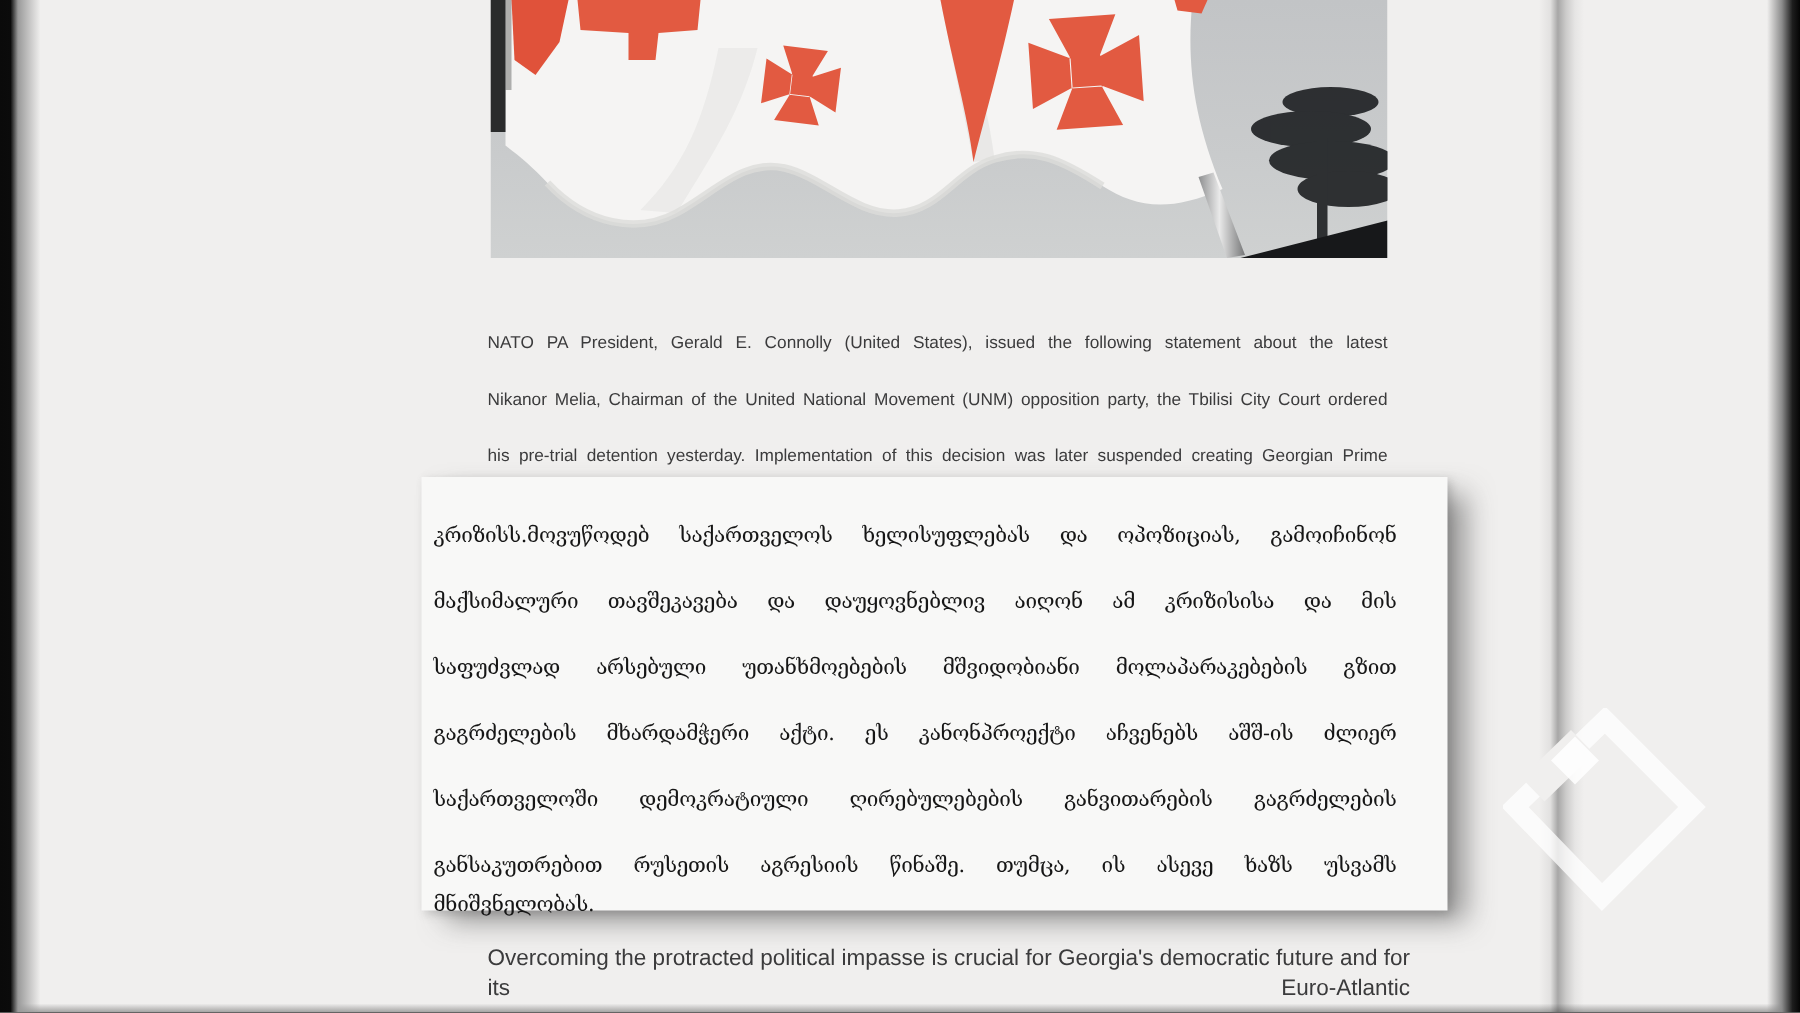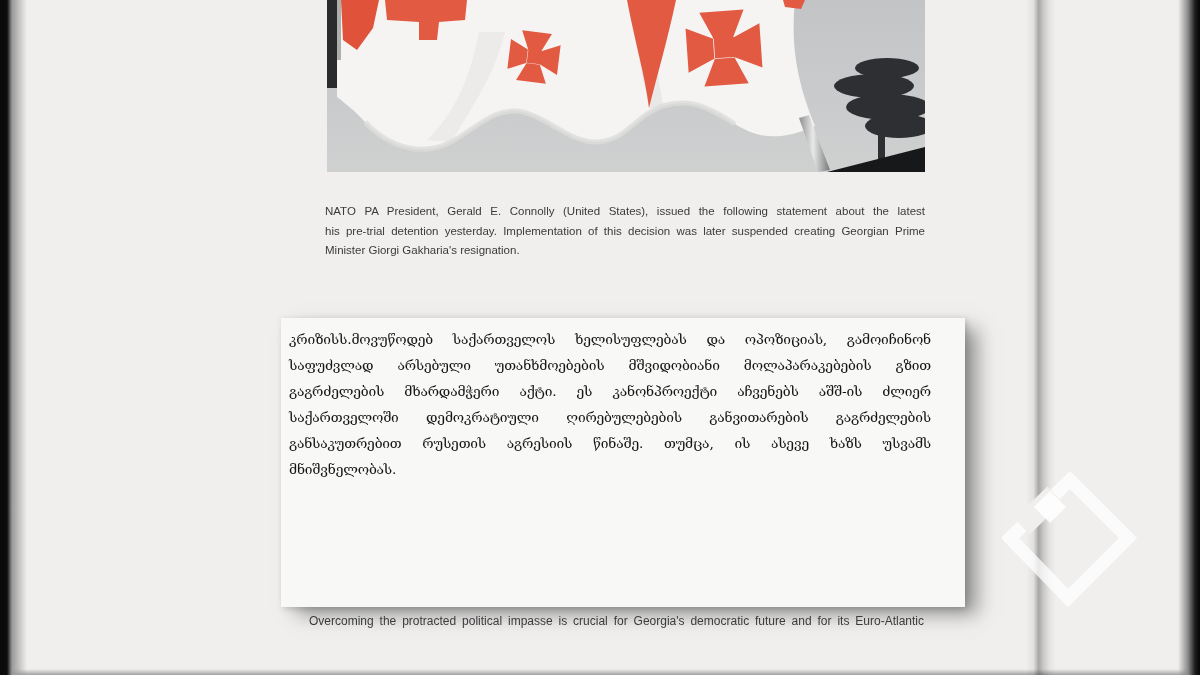--- a/index.html
+++ b/index.html
@@ -9,37 +9,37 @@
     font-family:"Liberation Sans",sans-serif;
   }
   
   .photo{position:absolute;left:327px;top:0;width:598px;height:172px;}
   .photo svg{display:block;width:100%;height:100%;}
   
   .caption{
     position:absolute;left:325px;top:202px;width:600px;
     font-size:11.5px;line-height:19.5px;color:#3b3b3c;
   }
-  .jline{text-align:justify;text-align-last:justify;}
+  .jline{text-align:justify;text-align-last:justify;margin-top:18px;}
   .jlast{text-align:left;text-align-last:left;}
   
   .geo-card{
     position:absolute;left:281px;top:318px;width:684px;height:289px;
     box-sizing:border-box;padding:8px 34px 12px 8px;
     background:#f8f8f7;
     box-shadow:14px 9px 18px -2px rgba(70,70,70,.55), 2px 2px 6px rgba(95,95,95,.28);
   }
   .geo-text{
     font-family:"DejaVu Serif","DejaVu Sans",serif;
     font-size:13.8px;line-height:26px;letter-spacing:-0.2px;color:#161616;
   }
   
   .footer-par{
-    position:absolute;left:309px;top:611px;width:615px;
-    font-size:12px;line-height:20px;color:#3b3b3c;
+    position:absolute;left:325px;top:611px;width:615px;
+    font-size:15px;line-height:20px;color:#3b3b3c;
   }
   
   .crease{
     position:absolute;left:1026px;top:0;width:30px;height:675px;z-index:5;
     background:linear-gradient(90deg,
       rgba(130,130,130,0) 0%,
       rgba(125,125,125,.12) 25%,
       rgba(108,108,108,.55) 42%,
       rgba(120,120,120,.30) 60%,
       rgba(140,140,140,.10) 80%,
@@ -129,27 +129,29 @@
 
       <path fill="#17181a" d="M 500 172 L 598 147 L 598 172 Z"></path>
 
       <rect x="0" y="0" width="10" height="88" fill="#2a2b2c"></rect>
       <rect x="10" y="0" width="4" height="60" fill="#2a2b2c" opacity="0.35"></rect>
     </svg>
   </div>
 
   <div class="caption">
     <div class="jline">NATO PA President, Gerald E. Connolly (United States), issued the following statement about the latest</div>
+    <div class="jline">Nikanor Melia, Chairman of the United National Movement (UNM) opposition party, the Tbilisi City Court ordered</div>
     <div class="jline">his pre-trial detention yesterday. Implementation of this decision was later suspended creating Georgian Prime</div>
     <div class="jlast">Minister Giorgi Gakharia's resignation.</div>
   </div>
 
   <div class="geo-card">
     <div class="geo-text">
       <div class="jline">კრიზისს.მოვუწოდებ საქართველოს ხელისუფლებას და ოპოზიციას, გამოიჩინონ</div>
+      <div class="jline">მაქსიმალური თავშეკავება და დაუყოვნებლივ აიღონ ამ კრიზისისა და მის</div>
       <div class="jline">საფუძვლად არსებული უთანხმოებების მშვიდობიანი მოლაპარაკებების გზით</div>
       <div class="jline">გაგრძელების მხარდამჭერი აქტი. ეს კანონპროექტი აჩვენებს აშშ-ის ძლიერ</div>
       <div class="jline">საქართველოში დემოკრატიული ღირებულებების განვითარების გაგრძელების</div>
       <div class="jline">განსაკუთრებით რუსეთის აგრესიის წინაშე. თუმცა, ის ასევე ხაზს უსვამს</div>
       <div class="jlast">მნიშვნელობას.</div>
     </div>
   </div>
 
   <div class="footer-par">
     <div class="jline">Overcoming the protracted political impasse is crucial for Georgia's democratic future and for its Euro-Atlantic</div>

